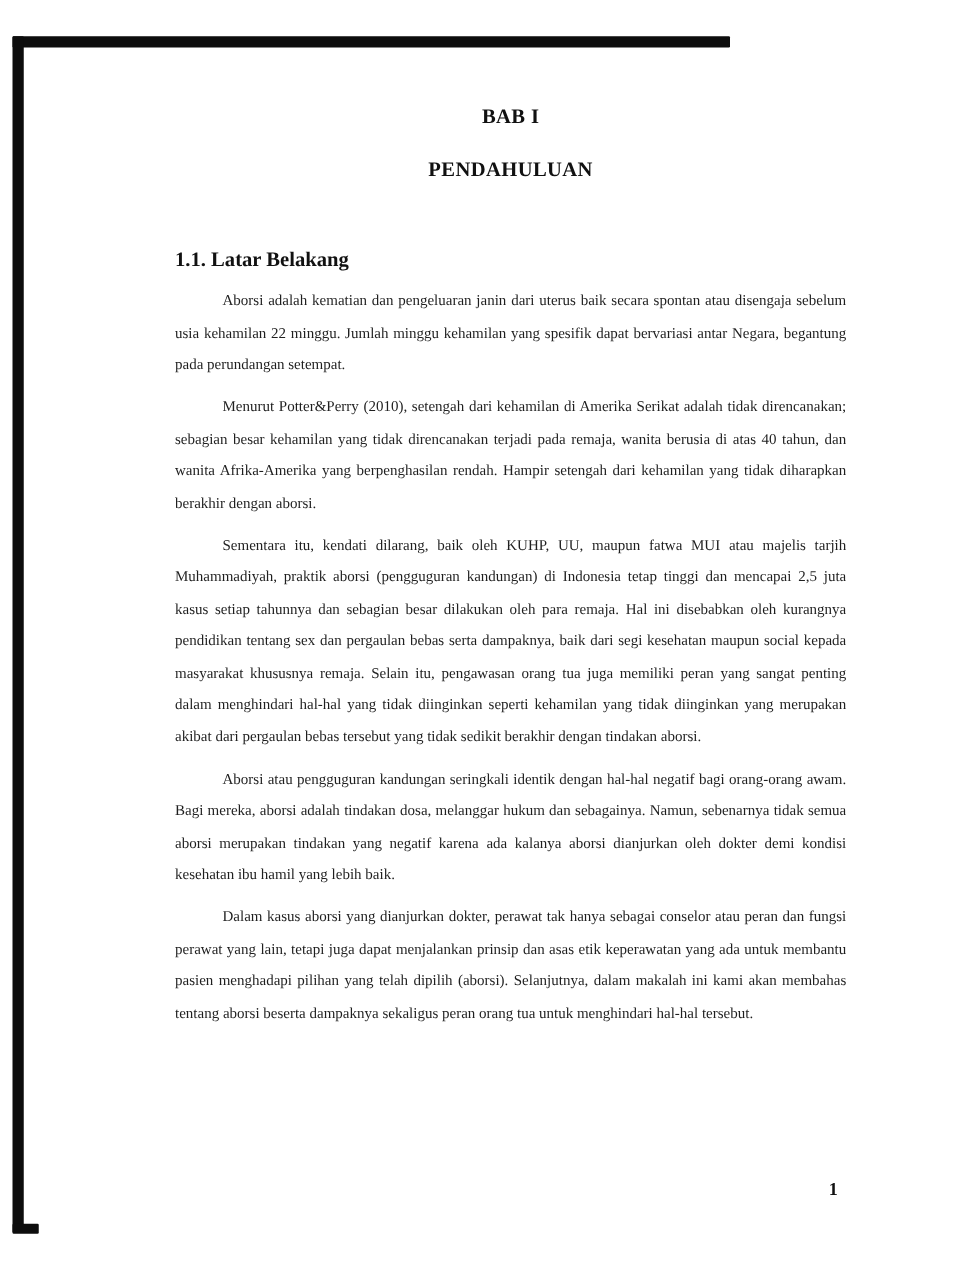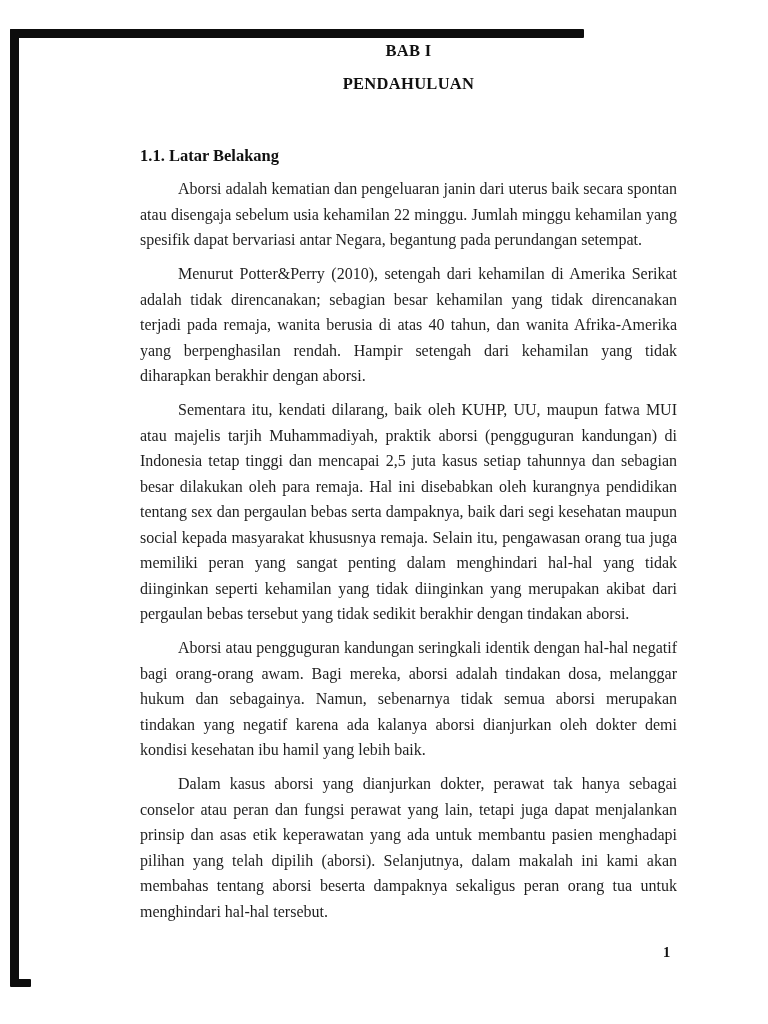--- a/index.html
+++ b/index.html
@@ -52,33 +52,33 @@
   }
   .chapter-title,
   .chapter-subtitle {
     text-align: center;
     font-weight: bold;
     font-size: 16.5px;
     line-height: 22px;
     color: #111111;
     letter-spacing: 0.3px;
   }
-  .chapter-title   { margin-top: 40px; }
-  .chapter-subtitle{ margin-top: 11px; }
+  .chapter-title   { margin-top: 82px; }
+  .chapter-subtitle{ margin-top: 21px; }
   .section-heading {
     font-weight: bold;
     font-size: 16.5px;
     line-height: 22px;
     color: #111111;
     margin-top: 50px;
   }
   .body-text { margin-top: 9px; }
   .body-text p {
     margin: 0 0 8.5px 0;
-    font-size: 16px;
+    font-size: 12px;
     line-height: 25.5px;
     text-align: justify;
     text-indent: 38px;
     color: #1f1f1f;
   }
   .page-number {
     position: absolute;
     left: 663px;
     top: 944px;
     font-size: 14.5px;

